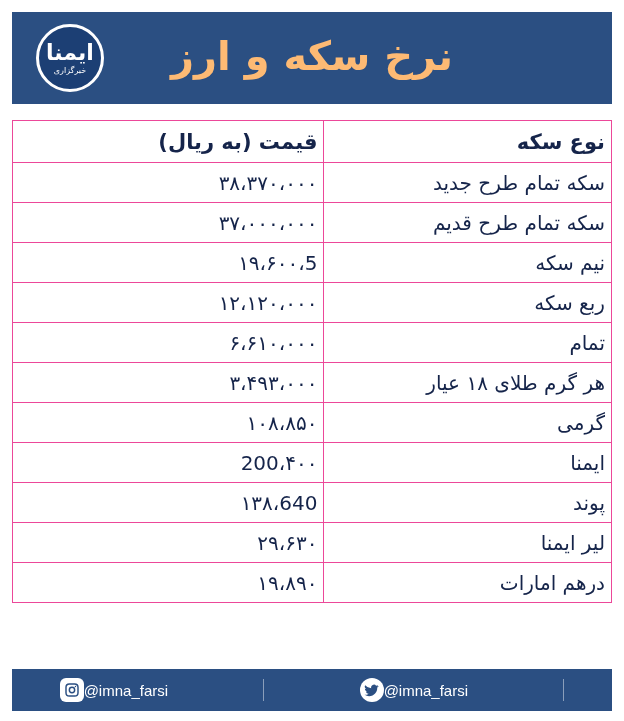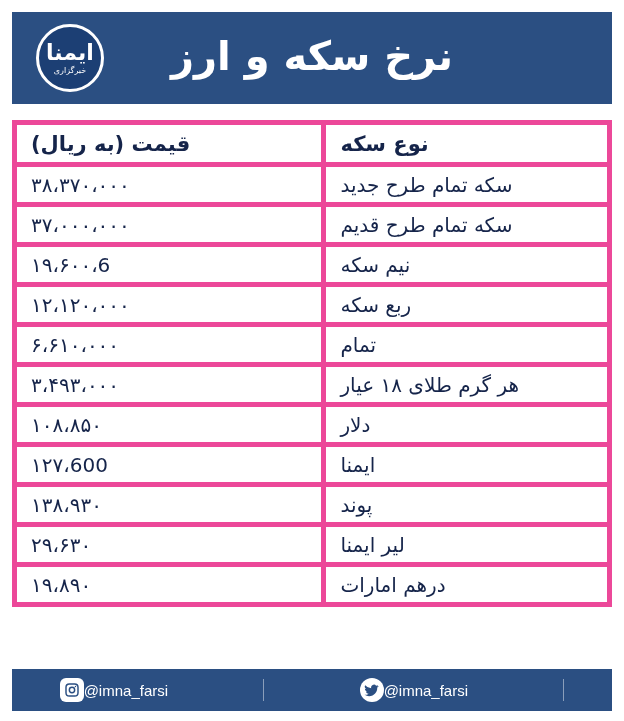--- a/index.html
+++ b/index.html
@@ -31,21 +31,21 @@
   }
   .header-bar {
     position: relative;
     height: 92px;
     background: #2b4f82;
     display: flex;
     align-items: center;
     justify-content: center;
   }
   .header-title {
-    color: #ffffff;
+    color: #fdba74;
     font-size: 40px;
     font-weight: bold;
     letter-spacing: 1px;
     text-align: center;
     line-height: 1;
     padding-bottom: 4px;
     direction: rtl;
   }
   .logo-badge {
     position: absolute;
@@ -81,27 +81,27 @@
     padding: 0 12px;
     box-sizing: border-box;
   }
   table.rates {
     width: 100%;
     border-collapse: collapse;
     table-layout: fixed;
     direction: rtl;
   }
   table.rates td {
-    border: 5px solid #ec4899;
+    border: 1px solid #ec4899;
     height: 40px;
-    text-align: left;
+    text-align: right;
     vertical-align: middle;
     font-size: 20px;
     color: #15244a;
-    padding: 0 14px;
+    padding: 0 6px;
     box-sizing: border-box;
   }
   td.label-cell {
     width: 48%;
     font-weight: normal;
     font-size: 21px;
     color: #16213f;
   }
   td.value-cell {
     width: 52%;
@@ -187,47 +187,47 @@
         <tr>
           <td class="label-cell">سکه تمام طرح جدید</td>
           <td class="value-cell">۳۸،۳۷۰،۰۰۰</td>
         </tr>
         <tr>
           <td class="label-cell">سکه تمام طرح قدیم</td>
           <td class="value-cell">۳۷،۰۰۰،۰۰۰</td>
         </tr>
         <tr>
           <td class="label-cell">نیم سکه</td>
-          <td class="value-cell">۱۹،۶۰۰،6</td>
+          <td class="value-cell">۱۹،۶۰۰،5</td>
         </tr>
         <tr>
           <td class="label-cell">ربع سکه</td>
           <td class="value-cell">۱۲،۱۲۰،۰۰۰</td>
         </tr>
         <tr>
           <td class="label-cell">تمام</td>
           <td class="value-cell">۶،۶۱۰،۰۰۰</td>
         </tr>
         <tr>
           <td class="label-cell">هر گرم طلای ۱۸ عیار</td>
           <td class="value-cell">۳،۴۹۳،۰۰۰</td>
         </tr>
 
 
         <tr>
-          <td class="label-cell">دلار</td>
+          <td class="label-cell">گرمی</td>
           <td class="value-cell">۱۰۸،۸۵۰</td>
         </tr>
         <tr>
           <td class="label-cell">ایمنا</td>
-          <td class="value-cell">۱۲۷،600</td>
+          <td class="value-cell">200،۴۰۰</td>
         </tr>
         <tr>
           <td class="label-cell">پوند</td>
-          <td class="value-cell">۱۳۸،۹۳۰</td>
+          <td class="value-cell">۱۳۸،640</td>
         </tr>
         <tr>
           <td class="label-cell">لیر ایمنا</td>
           <td class="value-cell">۲۹،۶۳۰</td>
         </tr>
         <tr>
           <td class="label-cell">درهم امارات</td>
           <td class="value-cell">۱۹،۸۹۰</td>
         </tr>
       </tbody>

